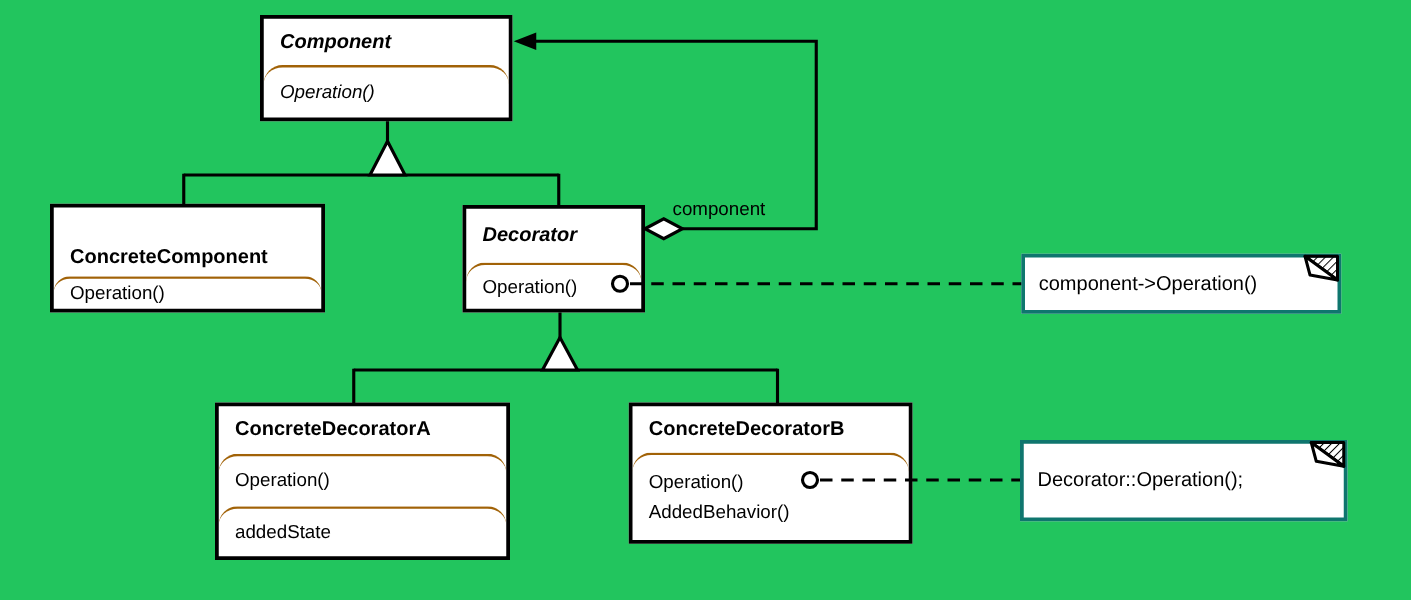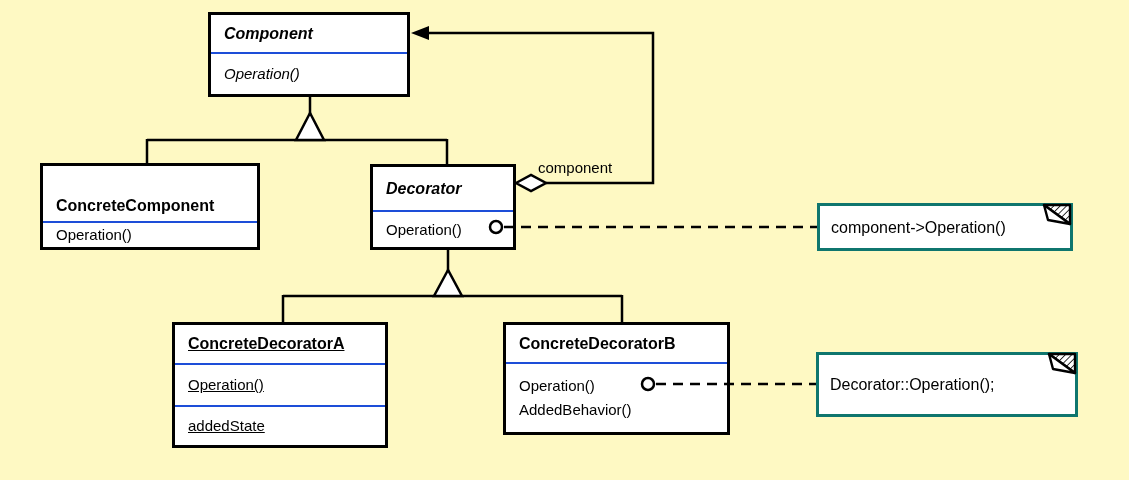--- a/index.html
+++ b/index.html
@@ -1,28 +1,28 @@
 <!DOCTYPE html>
 <html><head>
 <meta charset="utf-8">
 <style>
   html,body { margin:0; padding:0; background:#ffffff; }
   .diagram {
-    position:relative; width:1129px; height:480px; background:#fef9c3;
+    position:relative; width:1129px; height:480px; background:#22c55e;
     font-family:"Liberation Sans", sans-serif; color:#000; overflow:hidden;
   }
   .class-box {
     position:absolute; box-sizing:border-box; background:#fff;
     border:3px solid #000; display:flex; flex-direction:column;
   }
   .compartment {
     box-sizing:border-box; display:flex; flex-direction:column;
     justify-content:center; padding-left:13px; padding-right:6px;
   }
-  .compartment + .compartment { border-top:2px solid #1d4ed8; }
+  .compartment + .compartment { border-top:2px solid #a16207;border-radius:15px; }
   .class-title { font-size:16px; font-weight:bold; white-space:nowrap; }
   .abstract .class-title { font-style:italic; }
   .member { font-size:15px; white-space:nowrap; line-height:24px; }
   .member.abstract-op { font-style:italic; }
   .note {
     position:absolute; box-sizing:border-box; background:#fff;
     border:3px solid #0f766e; display:flex; flex-direction:column;
     justify-content:center; padding-left:11px; padding-right:30px;
   }
   .note .note-line { font-size:16px; line-height:21px; white-space:nowrap; }
@@ -55,21 +55,21 @@
 
   <div class="class-box abstract" style="left:370px; top:164px; width:146px; height:86px;">
     <div class="compartment" style="height:43px;">
       <span class="class-title">Decorator</span>
     </div>
     <div class="compartment" style="flex:1;">
       <span class="member">Operation()</span>
     </div>
   </div>
 
-  <div class="class-box" style="left:172px; top:322px; width:216px; height:126px;text-decoration:underline;">
+  <div class="class-box" style="left:172px; top:322px; width:236px; height:126px;">
     <div class="compartment" style="height:38px;">
       <span class="class-title">ConcreteDecoratorA</span>
     </div>
     <div class="compartment" style="height:42px;">
       <span class="member">Operation()</span>
     </div>
     <div class="compartment" style="flex:1;">
       <span class="member">addedState</span>
     </div>
   </div>

